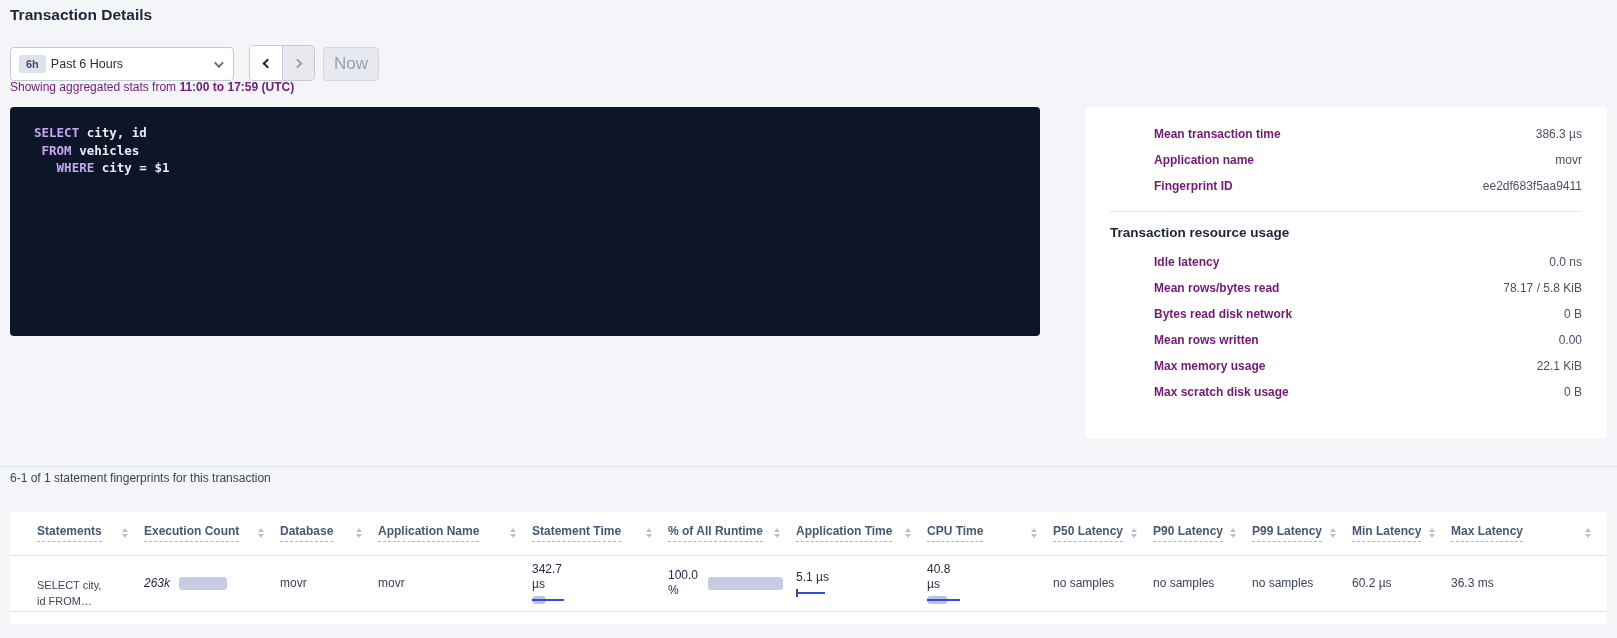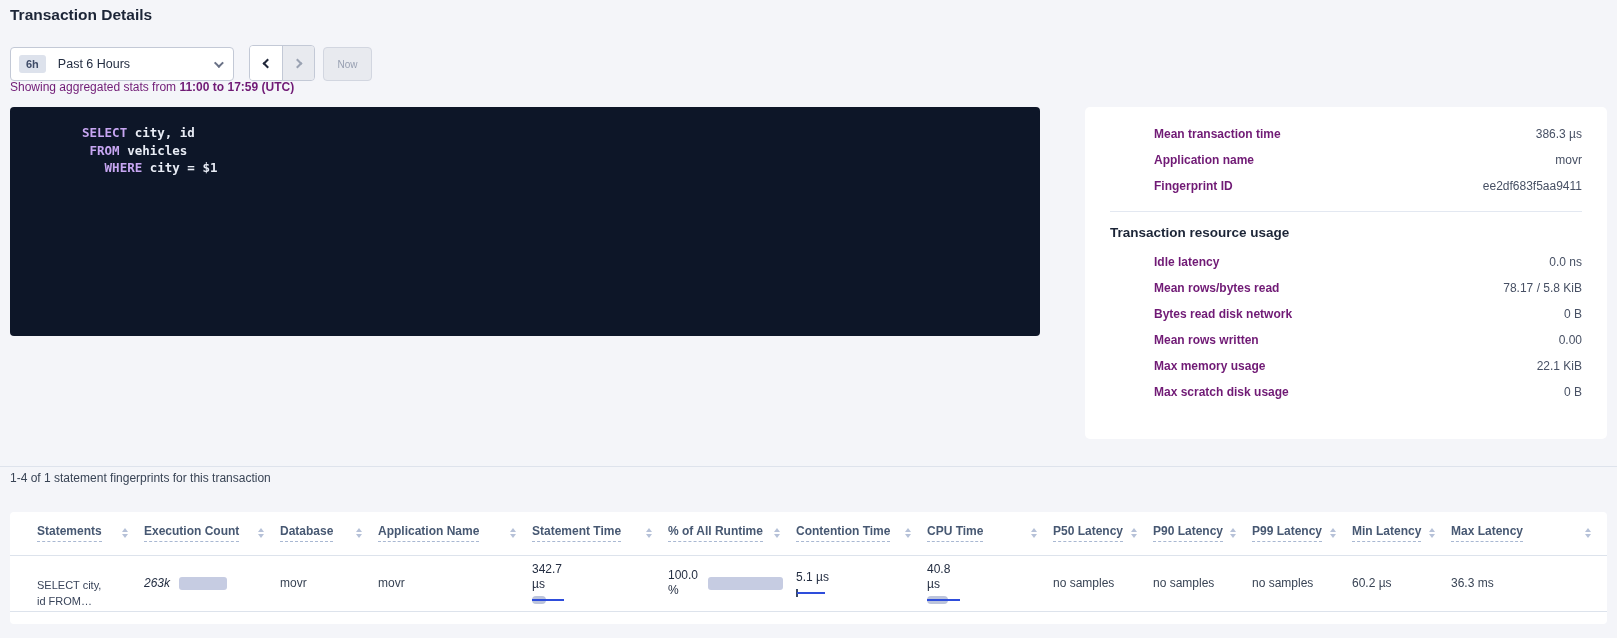--- a/index.html
+++ b/index.html
@@ -14,45 +14,45 @@
   .page { position:absolute; inset:0; }
 
   
   .page-title { position:absolute; left:10px; top:6px; font-size:15.5px; font-weight:700; color:#1c2537; }
   .controls { position:absolute; left:10px; top:45px; display:flex; align-items:flex-end; }
   .time-dropdown {
     width:224px; height:34px; background:#fff; border:1px solid #c3c9d6; border-radius:4px;
     display:flex; align-items:center; padding:0 12px 0 8px; cursor:pointer;
   }
   .badge { background:#dde2ec; color:#3f4c68; font-size:11px; font-weight:700; border-radius:3px; padding:3px 7px; }
-  .tp-label { margin-left:12px; font-size:12.5px; color:#242e42; }
+  .tp-label { margin-left:5px; font-size:12.5px; color:#242e42; }
   .chev { display:inline-block; width:7px; height:7px; border-right:2px solid #697186; border-bottom:2px solid #697186; }
   .chev-down { margin-left:auto; transform:rotate(45deg) translateY(-2px); }
   .arrow-group { display:flex; margin-left:15px; border:1px solid #c3c9d6; border-radius:4px; overflow:hidden; }
   .arrow-btn { width:32px; height:34px; background:#fff; border:none; display:flex; align-items:center; justify-content:center; cursor:pointer; }
   .arrow-btn + .arrow-btn { border-left:1px solid #c3c9d6; }
   .arrow-btn .chev-left  { border-color:#20273a; transform:rotate(135deg); margin-left:3px; }
   .arrow-btn.disabled { background:#e8eaef; cursor:default; }
   .arrow-btn .chev-right { border-color:#9aa2b2; transform:rotate(-45deg); margin-right:3px; }
   .now-btn {
     margin-left:8px; height:34px; min-width:49px; padding:0 10px;
     background:#e8eaef; border:1px solid #d2d6e0; border-radius:4px;
-    color:#979fb1; font-size:10px; font-family:inherit; cursor:default;
+    color:#979fb1; font-size:17px; font-family:inherit; cursor:default;
   }
   .stats-line { position:absolute; left:10px; top:80px; font-size:12px; color:#701a75; }
   .stats-line b { font-weight:700; }
 
   
   .sql-box {
     position:absolute; left:10px; top:107px; width:1030px; height:229px;
     background:var(--sql_bg, #0d1628); border-radius:4px; padding:17px 24px;
   }
   .sql-line { font-family:"DejaVu Sans Mono", monospace; font-size:12.5px; font-weight:700;
     color:#e8ecf5; line-height:17.5px; white-space:pre; }
-  .sql-line .kw { color:var(--sql_keyword, #c7a6f2);margin-left:48px; }
+  .sql-line .kw { color:var(--sql_keyword, #c7a6f2); }
 
   
   .summary-card {
     position:absolute; left:1085px; top:107px; width:522px; height:332px;
     background:var(--card_bg,#fff); border-radius:5px; padding:14px 25px 0 25px;
   }
   .sum-row { height:26px; display:flex; align-items:center; justify-content:space-between; }
   .sum-label { font-size:12px; font-weight:700; color:#701a75;margin-left:44px; }
   .sum-value { font-size:12px; color:#475064; }
   .sum-divider { border:none; border-top:1px solid #e3e8f1; margin:12px 0 0 0; }
@@ -158,21 +158,21 @@
       <span class="sum-label">Max memory usage</span>
       <span class="sum-value">22.1 KiB</span>
     </div>
     <div class="sum-row">
       <span class="sum-label">Max scratch disk usage</span>
       <span class="sum-value">0 B</span>
     </div>
   </div>
 
   <hr class="section-divider">
-  <div class="table-caption">1-4 of 1 statement fingerprints for this transaction</div>
+  <div class="table-caption">6-1 of 1 statement fingerprints for this transaction</div>
 
   <div class="table-card">
     <table>
       <colgroup>
         <col style="width:134px">
           <col style="width:136px">
           <col style="width:98px">
           <col style="width:154px">
         <col style="width:136px">
           <col style="width:128px">
@@ -235,21 +235,21 @@
               <div class="th-inner">
                 <span class="col-label">% of All Runtime</span>
                 <span class="sort-icon">
                   <i class="up"></i>
                   <i class="down"></i>
                 </span>
               </div>
             </th>
           <th>
               <div class="th-inner">
-                <span class="col-label">Contention Time</span>
+                <span class="col-label">Application Time</span>
                 <span class="sort-icon">
                   <i class="up"></i>
                   <i class="down"></i>
                 </span>
               </div>
             </th>
           <th>
               <div class="th-inner">
                 <span class="col-label">CPU Time</span>
                 <span class="sort-icon">

